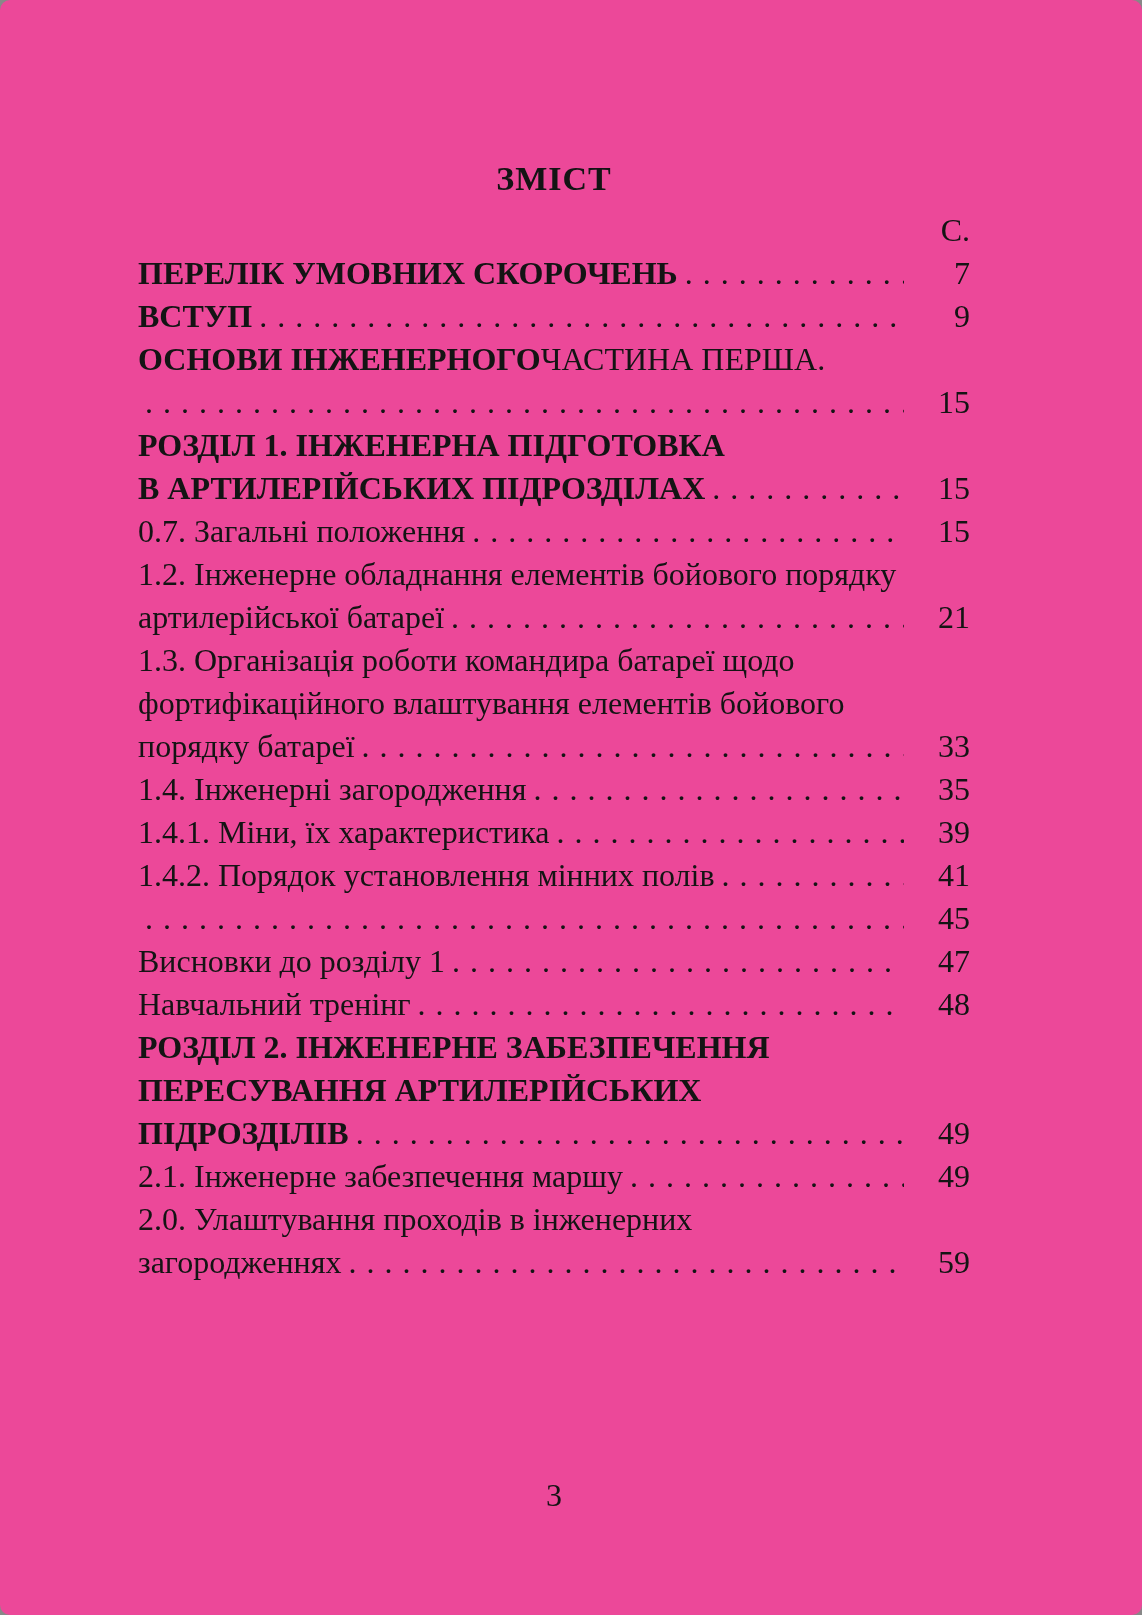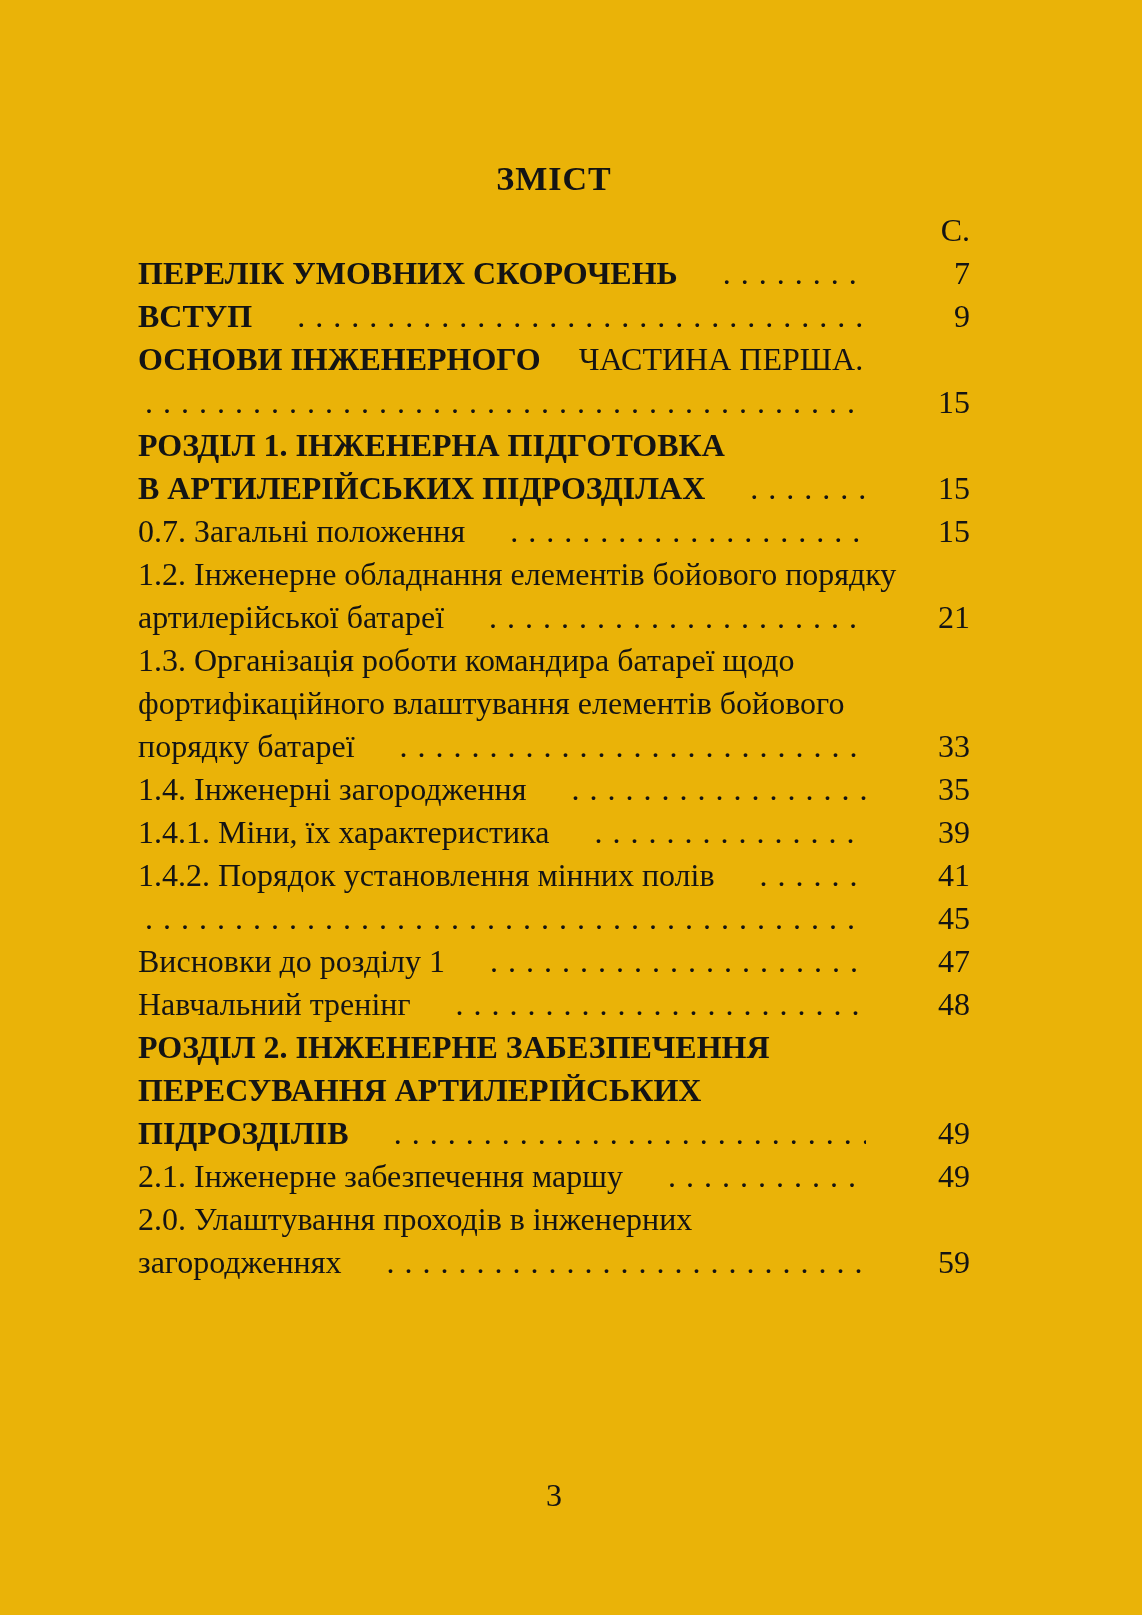--- a/index.html
+++ b/index.html
@@ -5,27 +5,28 @@
   html, body {
     margin: 0;
     padding: 0;
     background: #888;
   }
   .page {
     position: relative;
     width: 1142px;
     height: 1615px;
     margin: 0 auto;
-    background: #eab308;
+    background: #ec4899;
     color: #141414;
     font-family: "Liberation Serif", "DejaVu Serif", serif;
     font-size: 32px;
     box-sizing: border-box;
     padding: 158px 172px 0 138px;
     overflow: hidden;
+    border-radius: 10px;
   }
   .doc-title {
     font-size: 34px;
     font-weight: bold;
     text-align: center;
     line-height: 42px;
     margin: 0 0 10px 0;
     letter-spacing: 1px;
   }
   .page-col-header {
@@ -33,21 +34,20 @@
     line-height: 40px;
     margin: 0 0 2px 0;
   }
   .toc {
     width: 100%;
   }
   .row {
     display: flex;
     line-height: 43px;
     white-space: nowrap;
-    gap: 38px;
   }
   .row.gap { }
   .seg { flex: none; }
   .seg.b { font-weight: bold; }
   .dots {
     flex: 1 1 auto;
     overflow: hidden;
     white-space: nowrap;
     margin-left: 7px;
     letter-spacing: 1px;

